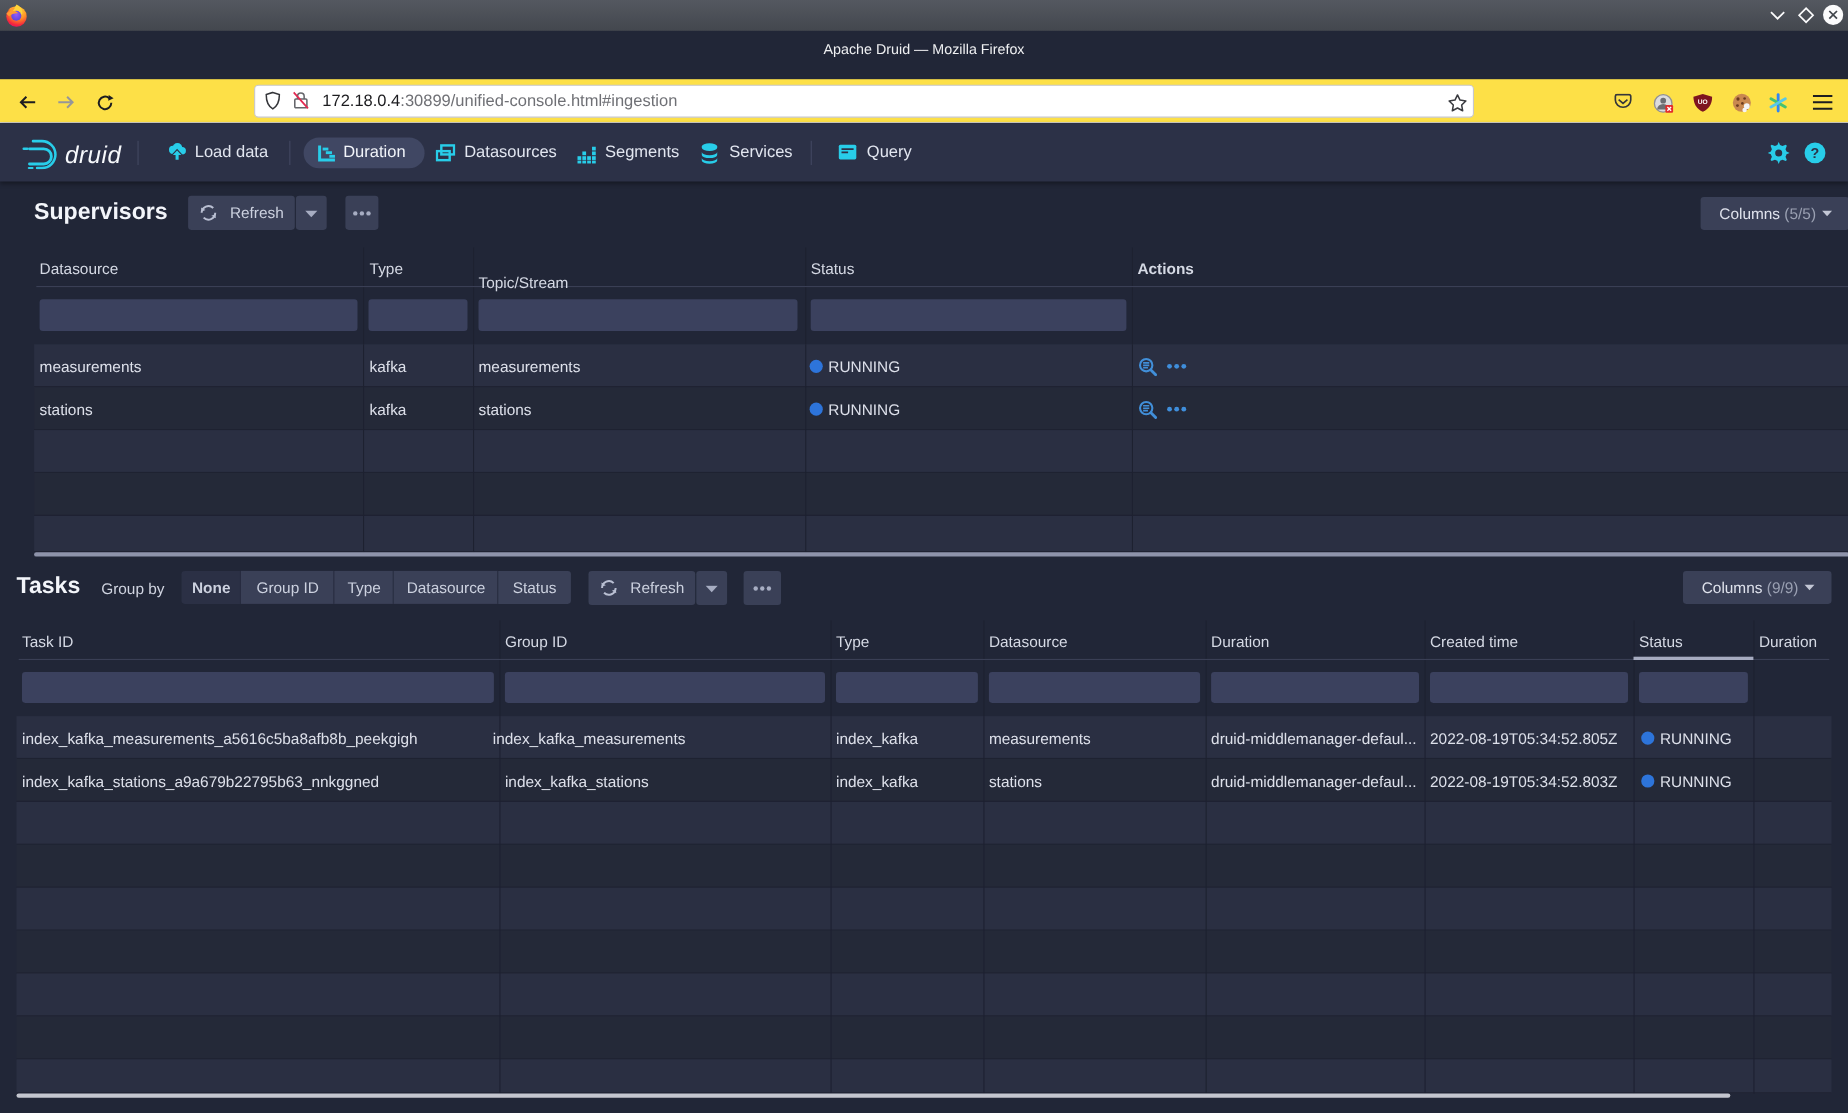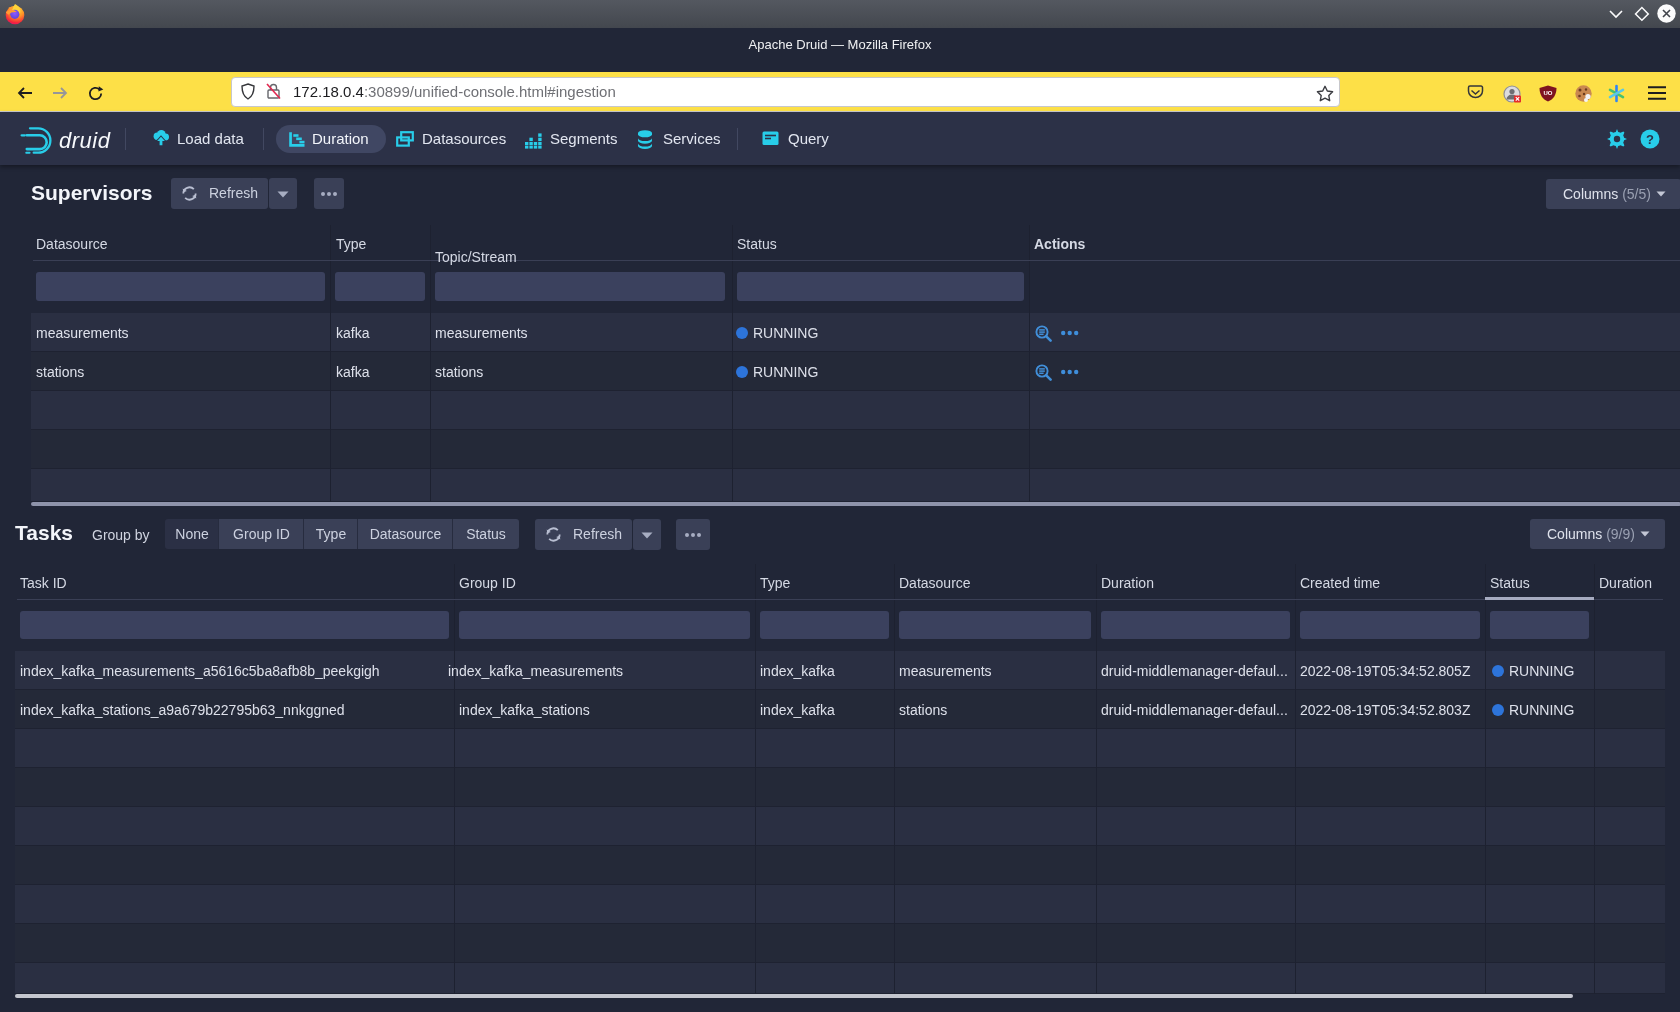--- a/index.html
+++ b/index.html
@@ -284,21 +284,21 @@
           <circle cx="3.2" cy="3" r="2.2" fill="#3f8edb"></circle>
           <circle cx="9.7" cy="3" r="2.2" fill="#3f8edb"></circle>
           <circle cx="16.2" cy="3" r="2.2" fill="#3f8edb"></circle>
         </svg>
 <div class="abs" style="left:15px;top:390px;width:1650px;height:4px;background:#8e93aa;border-radius:2px;"></div>
 </div>
     <div id="tasks" class="abs" style="left:0;top:0;width:1680px;height:900px;">
 <div class="abs" style="left:15px;top:409px;font-size:21px;font-weight:600;color:#f3f5fa;">Tasks</div>
 <div class="abs" style="left:92px;top:415px;font-size:14px;color:#d0d4e0;">Group by</div>
 <div class="abs" style="left:165px;top:407px;width:54px;height:30px;background:#2b3045;border-right:1px solid #272c3f;border-radius:3px 0 0 3px;"></div>
-<div class="abs" style="left:165px;top:414px;width:54px;text-align:center;font-size:14px;color:#ccd1df;">None</div>
+<div class="abs" style="left:165px;top:414px;width:54px;text-align:center;font-size:14px;color:#ccd1df;font-weight:bold;">None</div>
 <div class="abs" style="left:219px;top:407px;width:85px;height:30px;background:#3a4057;border-right:1px solid #272c3f;"></div>
 <div class="abs" style="left:219px;top:414px;width:85px;text-align:center;font-size:14px;color:#ccd1df;">Group ID</div>
 <div class="abs" style="left:304px;top:407px;width:54px;height:30px;background:#3a4057;border-right:1px solid #272c3f;"></div>
 <div class="abs" style="left:304px;top:414px;width:54px;text-align:center;font-size:14px;color:#ccd1df;">Type</div>
 <div class="abs" style="left:358px;top:407px;width:95px;height:30px;background:#3a4057;border-right:1px solid #272c3f;"></div>
 <div class="abs" style="left:358px;top:414px;width:95px;text-align:center;font-size:14px;color:#ccd1df;">Datasource</div>
 <div class="abs" style="left:453px;top:407px;width:66px;height:30px;background:#3a4057;border-right:1px solid #272c3f;border-radius:0 3px 3px 0;border-right:none;"></div>
 <div class="abs" style="left:453px;top:414px;width:66px;text-align:center;font-size:14px;color:#ccd1df;">Status</div>
 <div class="btn abs" style="left:535px;top:407px;width:97px;height:31px;"></div>
         <svg class="abs" style="left:545px;top:414px;" width="17" height="17" viewBox="0 0 16 16">

